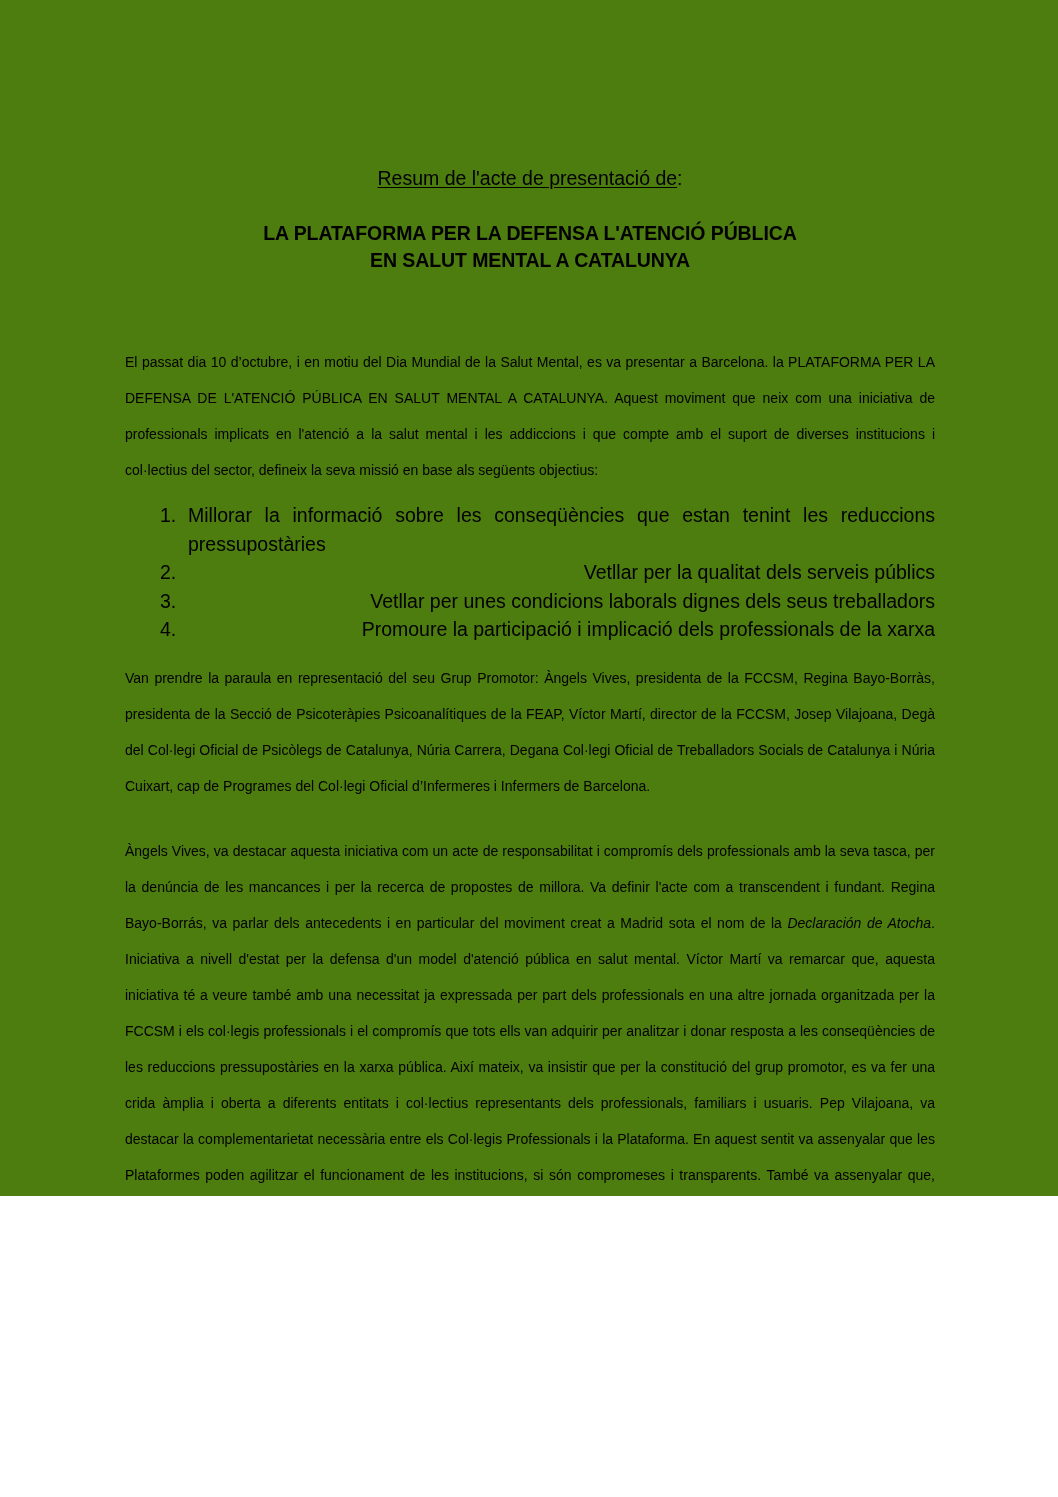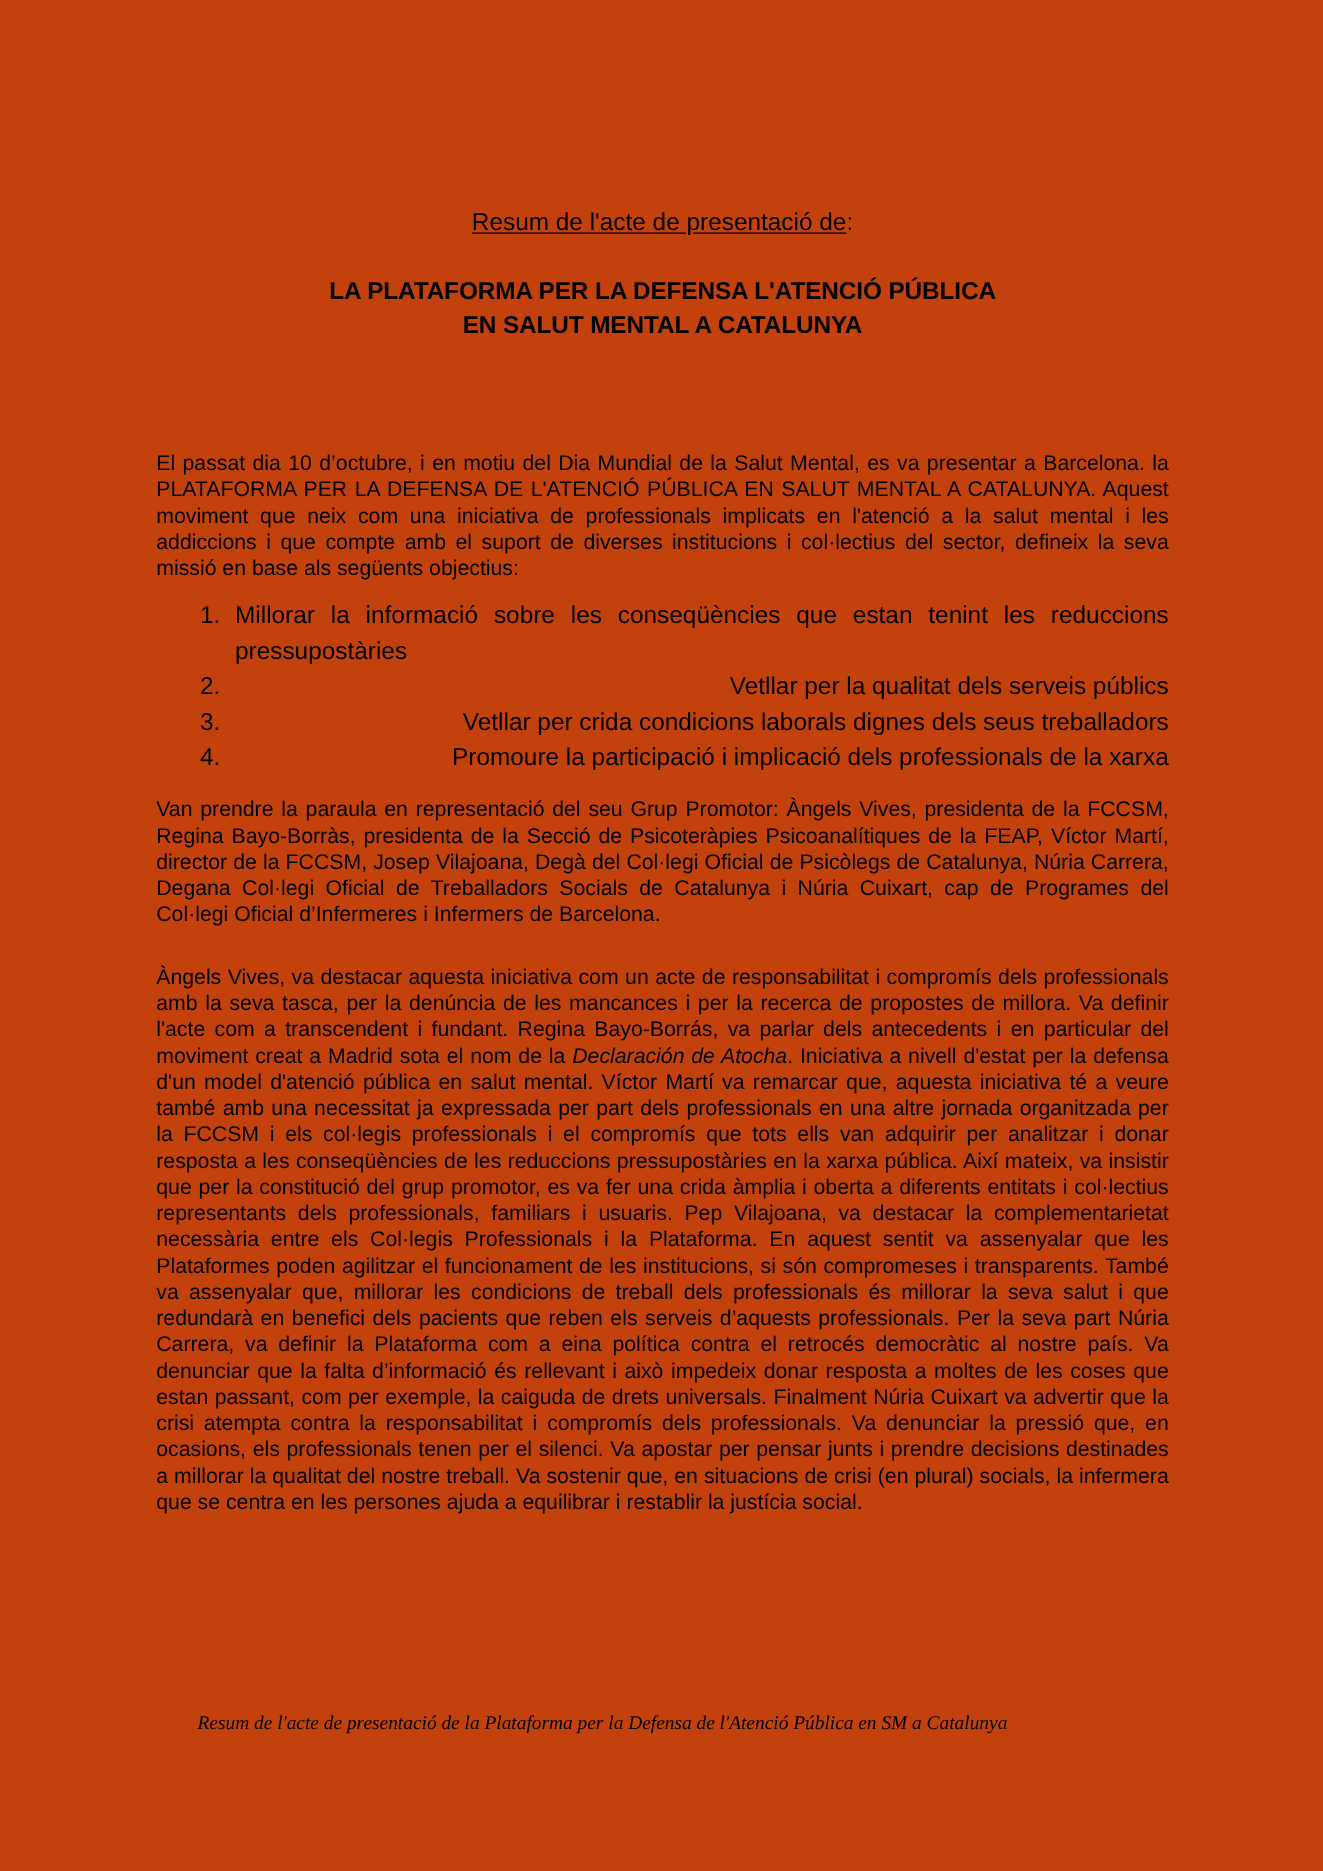--- a/index.html
+++ b/index.html
@@ -7,23 +7,23 @@
     padding: 0;
     background: #ffffff;
   }
   body {
     font-family: "Liberation Sans", sans-serif;
     color: #000000;
   }
   .page {
     position: relative;
     width: 1058px;
-    height: 1497px;
+    height: 1196px;
     margin: 0 auto;
-    background: #c2410c;
+    background: #4d7c0f;
     box-sizing: border-box;
     overflow: hidden;
   }
   .content {
     position: absolute;
     left: 125px;
     top: 0;
     width: 810px;
   }
 
@@ -52,23 +52,23 @@
   }
   .doc-title .line2 {
     display: block;
   }
 
   
   .body-block {
     padding-top: 66px;
   }
   p.para {
-    margin: 16px 0 0 0;
-    font-size: 17px;
-    line-height: 21px;
+    margin: 0 0 0 0;
+    font-size: 14px;
+    line-height: 36px;
     text-align: justify;
     text-justify: inter-word;
     hyphens: none;
   }
   p.para + p.para {
     margin-top: 28.6px;
   }
   .italic {
     font-style: italic;
   }
@@ -141,21 +141,21 @@
       <h1 class="doc-title"><span class="line1">LA PLATAFORMA PER LA DEFENSA L'ATENCIÓ PÚBLICA</span><span class="line2">EN SALUT MENTAL A CATALUNYA</span></h1>
     </div>
 
     <div class="body-block">
 
       <p class="para">El passat dia 10 d’octubre, i en motiu del Dia Mundial de la Salut Mental, es va presentar a Barcelona. la  PLATAFORMA PER LA DEFENSA DE L'ATENCIÓ PÚBLICA EN SALUT MENTAL A CATALUNYA. Aquest moviment que neix com una iniciativa de professionals implicats en l'atenció a la salut mental i les addiccions i que compte amb el suport de diverses institucions i col·lectius del sector, defineix la seva missió en base als següents objectius:</p>
 
       <ol class="objectives">
         <li class="wrap">Millorar la informació sobre les conseqüències que estan tenint les reduccions pressupostàries</li>
         <li class="nowrap">Vetllar per la qualitat dels serveis públics</li>
-        <li class="nowrap">Vetllar per crida condicions laborals dignes dels seus treballadors</li>
+        <li class="nowrap">Vetllar per unes condicions laborals dignes dels seus treballadors</li>
         <li class="nowrap">Promoure la participació i implicació dels professionals de la xarxa</li>
       </ol>
 
       <p class="para">Van prendre la paraula en representació del seu Grup Promotor: Àngels Vives, presidenta de la FCCSM, Regina Bayo-Borràs, presidenta de la Secció de Psicoteràpies Psicoanalítiques de la FEAP, Víctor Martí, director de la FCCSM, Josep Vilajoana, Degà del Col·legi Oficial de Psicòlegs de Catalunya, Núria Carrera, Degana Col·legi Oficial de Treballadors Socials de Catalunya i Núria Cuixart, cap de Programes del Col·legi Oficial d’Infermeres i Infermers de Barcelona.</p>
 
       <p class="para"><span>Àngels Vives, va destacar aquesta iniciativa com un acte de responsabilitat i compromís dels professionals amb la seva tasca, per la denúncia de les mancances i per la recerca de propostes de millora.  Va definir l'acte com a transcendent i fundant. Regina Bayo-Borrás, va parlar dels antecedents i en particular del moviment creat a Madrid sota el nom de la </span><span class="italic">Declaración de Atocha</span><span>. Iniciativa a nivell d'estat per la defensa d'un model d'atenció pública en salut mental. Víctor Martí va remarcar que, aquesta iniciativa té a veure també amb una necessitat ja expressada per part dels professionals en una altre jornada organitzada per la FCCSM i els col·legis professionals i el compromís que tots ells van adquirir per analitzar i donar resposta a les conseqüències de les reduccions pressupostàries en la xarxa pública. Així mateix, va insistir que per la constitució del grup promotor, es va fer una crida àmplia i oberta a diferents entitats i col·lectius representants dels professionals, familiars i usuaris. Pep Vilajoana, va destacar la complementarietat necessària  entre els Col·legis Professionals i la Plataforma. En aquest sentit va assenyalar que les Plataformes poden agilitzar el funcionament de les institucions, si són compromeses i transparents. També va assenyalar que, millorar les condicions de treball dels professionals és millorar la seva salut i que redundarà en benefici dels pacients que reben els serveis d’aquests professionals. Per la seva part Núria Carrera, va definir la Plataforma com a eina política contra el retrocés democràtic al nostre país. Va denunciar que la falta d’informació és rellevant i això impedeix donar resposta a moltes de les coses que estan passant, com per exemple, la caiguda de drets universals. Finalment Núria Cuixart va advertir que la crisi atempta contra la responsabilitat i compromís dels professionals. Va denunciar la pressió que, en ocasions, els professionals tenen per el silenci. Va apostar per pensar junts i prendre decisions destinades a millorar la qualitat del nostre treball. Va sostenir que, en situacions de crisi (en plural) socials, la infermera que se centra en les persones ajuda a equilibrar i restablir la justícia social.</span></p>
 
     </div>
   </div>
 

